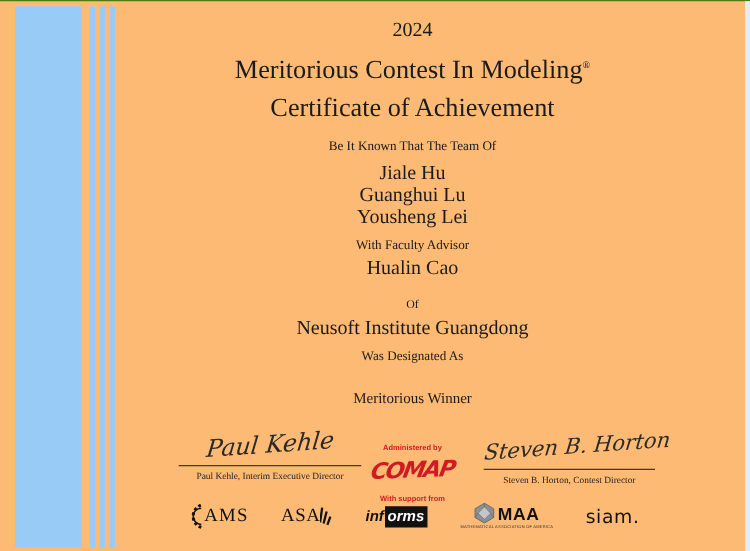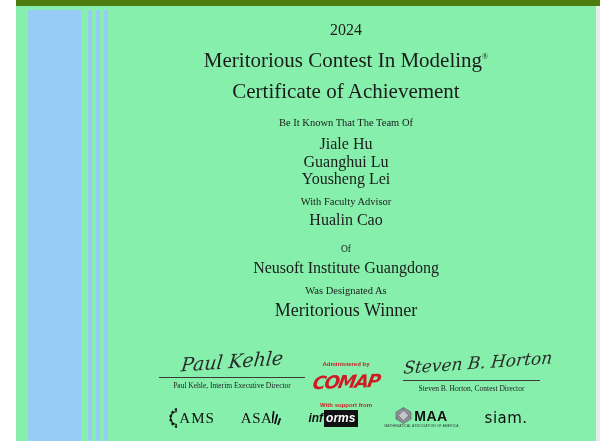--- a/index.html
+++ b/index.html
@@ -4,21 +4,21 @@
 <style>
   html,body{margin:0;padding:0;}
   body{
     width:600px;height:441px;
     background:#ffffff;
     font-family:"Liberation Serif", serif;
     color:#1b1b1b;
     position:relative;
     overflow:hidden;
   }
-  .page{position:absolute;inset:0;background:#86efac;border-top:6px solid #4d7c0f;margin-left:16px;}
+  .page{position:absolute;inset:0;background:#fdba74;border-top:1px solid #4d7c0f;}
   
   .bar{position:absolute;top:4px;height:433px;}
   .bar-big{left:12px;width:53px;}
   .bar-s1{left:72px;width:4px;}
   .bar-s2{left:80px;width:4px;}
   .bar-s3{left:88px;width:4px;}
   
   .edge-right{position:absolute;top:0;right:0;width:4px;height:441px;background:#e9ecef;}
   
   .content{position:absolute;left:80px;top:0;width:500px;height:441px;}
@@ -28,21 +28,21 @@
   .title sup{font-size:8px;vertical-align:super;}
   .subtitle{top:73px;font-size:21px;}
   .small-label{font-size:10.5px;}
   .known{top:111px;}
   .names{top:129px;font-size:16px;line-height:17.5px;}
   .advisor-label{top:190px;}
   .advisor-name{top:205px;font-size:16px;}
   .of-label{top:238px;font-size:9.5px;}
   .institution{top:253px;font-size:16px;}
   .designated-label{top:279px;}
-  .designation{top:294px;font-size:18px;}
+  .designation{top:310px;font-size:12px;}
   
   .sig-block{position:absolute;text-align:center;}
   .sig-left{left:143px;top:344px;width:146px;}
   .sig-right{left:387px;top:347px;width:137px;}
   .sig-script{
     display:block;height:27px;
     font-family:"DejaVu Serif", serif;
     font-style:italic;font-size:19px;color:#2a2a2a;
     transform:rotate(-4deg) skewX(-10deg);
     white-space:nowrap;overflow:visible;

